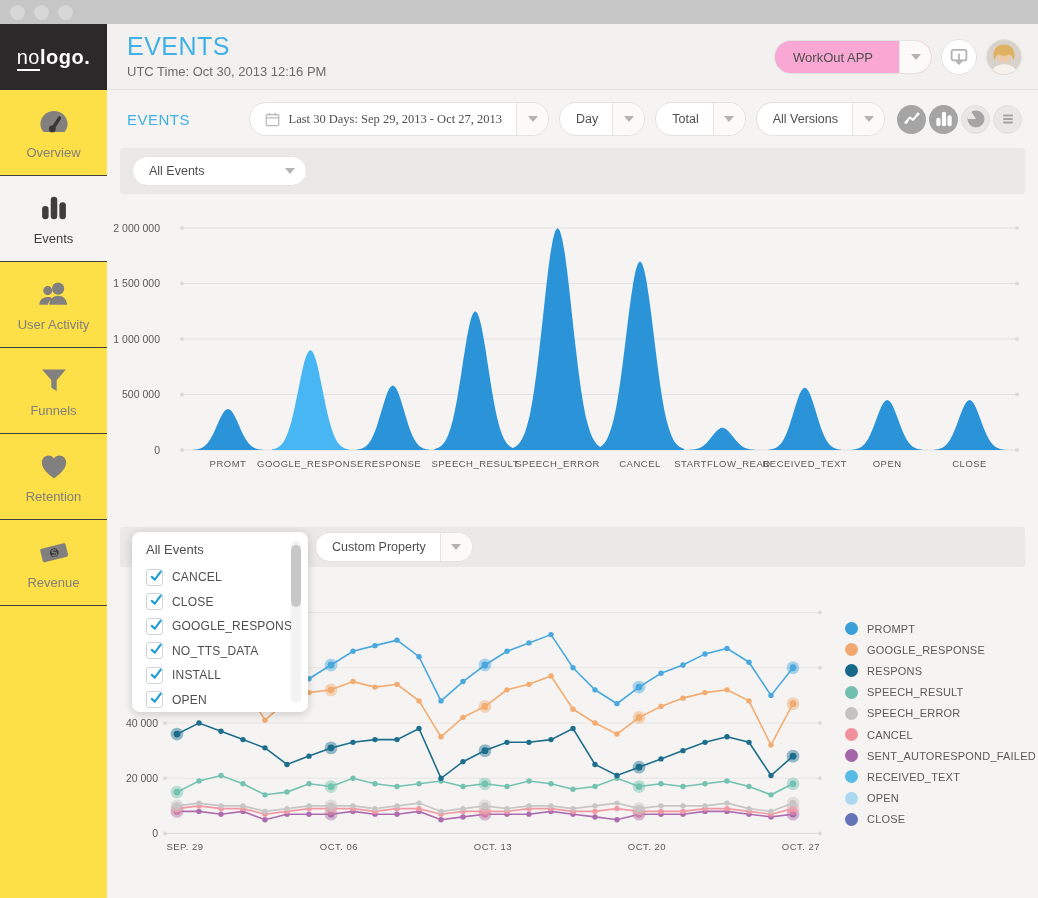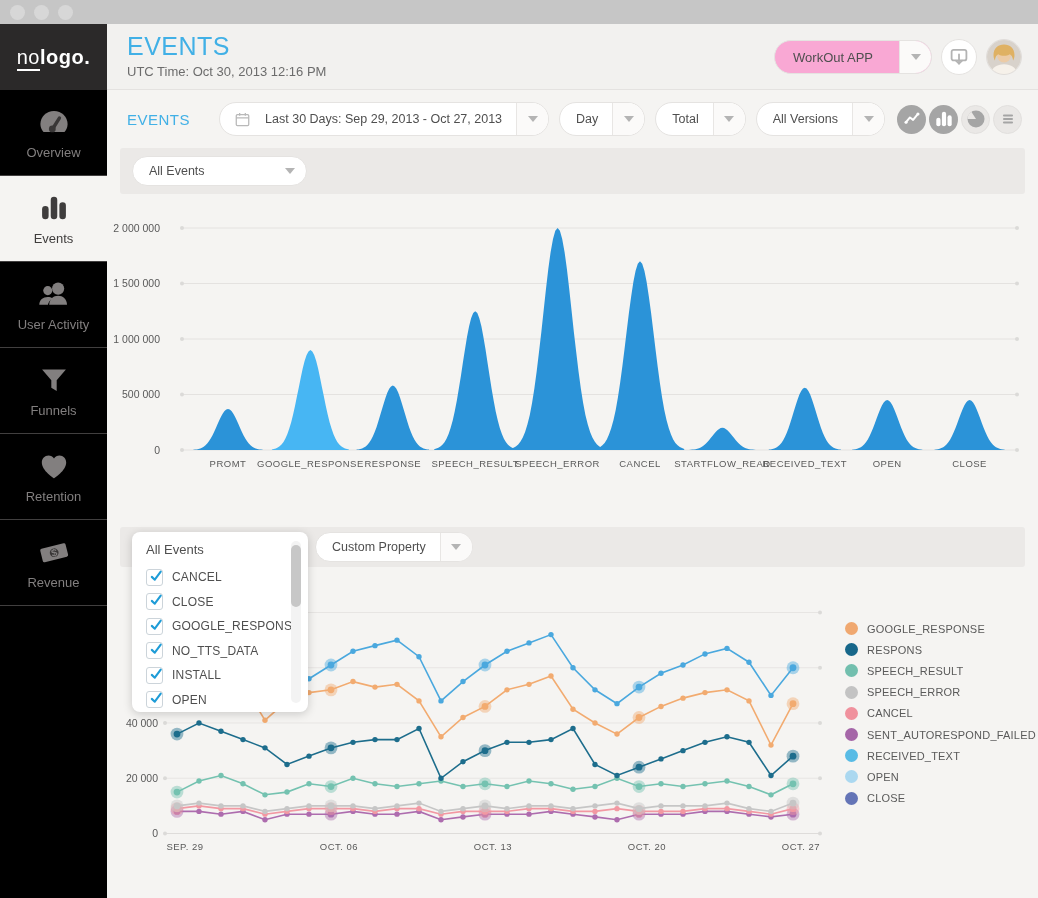--- a/index.html
+++ b/index.html
@@ -29,38 +29,38 @@
     border-left:1px solid #e8e6e4;background:#fbfaf9;}
   .tri{width:0;height:0;border-left:5px solid transparent;border-right:5px solid transparent;
     border-top:6px solid #b4b4b4;display:inline-block;}
   .round-white{width:36px;height:36px;border-radius:50%;background:#fff;border:1px solid #e5e3e1;
     display:flex;align-items:center;justify-content:center;}
   .round-white svg{width:24px;height:24px;}
   .avatar{width:36px;height:36px;border-radius:50%;overflow:hidden;border:1px solid #e0ddda;}
   .avatar svg{width:100%;height:100%;display:block;}
 
   
-  .sidebar{position:absolute;left:0;top:90px;width:107px;height:808px;background:#000000;}
+  .sidebar{position:absolute;left:0;top:90px;width:107px;height:808px;background:#fde047;}
   .side-item{--hole:#393737;height:86px;display:flex;flex-direction:column;align-items:center;
     justify-content:center;gap:6px;color:#827f7f;border-bottom:1px solid #413f3f;cursor:pointer;}
   .side-item.active{--hole:#f5f4f2;background:#f5f4f2;color:#3f3d3d;}
   .side-icon{width:34px;height:34px;}
   .side-icon svg{width:100%;height:100%;}
   .side-label{font-size:13px;}
 
   
   .main{position:absolute;left:107px;top:90px;width:931px;height:808px;background:#f5f4f2;}
   .toolbar-title{position:absolute;left:20px;top:21px;color:#41b0e6;font-size:15px;letter-spacing:.5px;}
   .controls{position:absolute;right:16px;top:12px;display:flex;align-items:center;gap:10px;}
   .pill{height:34px;background:#fff;border:1px solid #e5e3e1;border-radius:17px;
     display:flex;align-items:center;overflow:hidden;cursor:pointer;}
   .pill .pill-label{padding:0 14px 0 16px;font-size:12.5px;color:#4f4f4f;white-space:nowrap;}
   .pill .pill-icon{width:17px;height:17px;margin-left:14px;color:#b9b9b9;}
   .pill .pill-icon svg{width:100%;height:100%;}
-  .pill .pill-icon + .pill-label{padding-left:14px;}
+  .pill .pill-icon + .pill-label{padding-left:8px;font-family:Liberation Serif, serif;}
   .viewbtns{display:flex;align-items:center;gap:3px;margin-left:2px;}
   .round-btn{width:29px;height:29px;border-radius:50%;display:flex;align-items:center;justify-content:center;cursor:pointer;}
   .round-btn svg{width:22px;height:22px;}
   .round-btn.dark{background:#a5a5a5;}
   .round-btn.light{background:#eae8e6;border:1px solid #e2e0de;}
 
   .strip{position:absolute;left:13px;width:905px;background:#ebe9e7;border-radius:3px;}
   .strip1{top:58px;height:46px;}
   .strip2{top:437px;height:40px;}
   .strip .pill{position:absolute;}
@@ -639,20 +639,24 @@
           <span class="opt-label">OPEN</span>
         </div>
       </div>
     <div class="scroll-track">
       <div class="scroll-thumb"></div>
     </div>
   </div>
 
   <div class="legend">
       <div class="legend-row">
+        <span class="legend-dot" style="background:#3a9fd8"></span>
+        <span class="legend-label">PROMPT</span>
+      </div>
+      <div class="legend-row">
         <span class="legend-dot" style="background:#f0a870"></span>
         <span class="legend-label">GOOGLE_RESPONSE</span>
       </div>
       <div class="legend-row">
         <span class="legend-dot" style="background:#17678a"></span>
         <span class="legend-label">RESPONS</span>
       </div>
       <div class="legend-row">
         <span class="legend-dot" style="background:#72bfae"></span>
         <span class="legend-label">SPEECH_RESULT</span>

